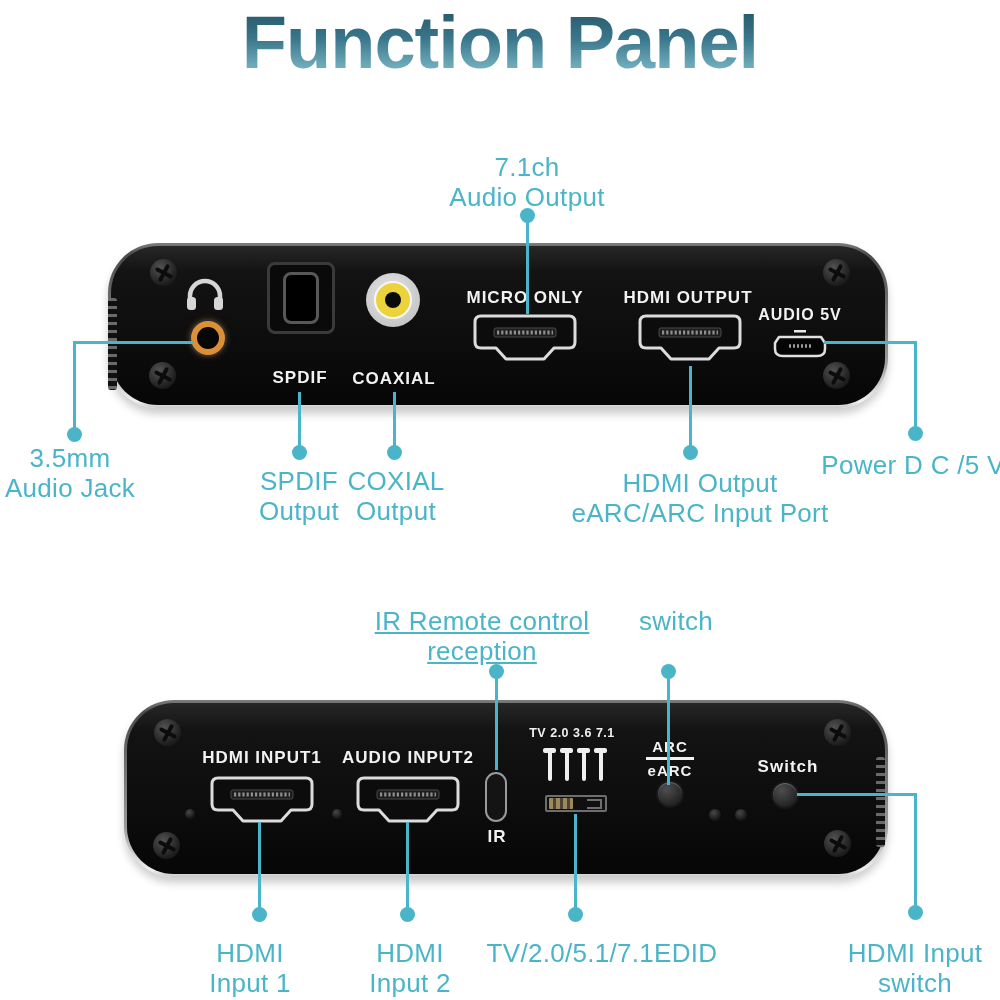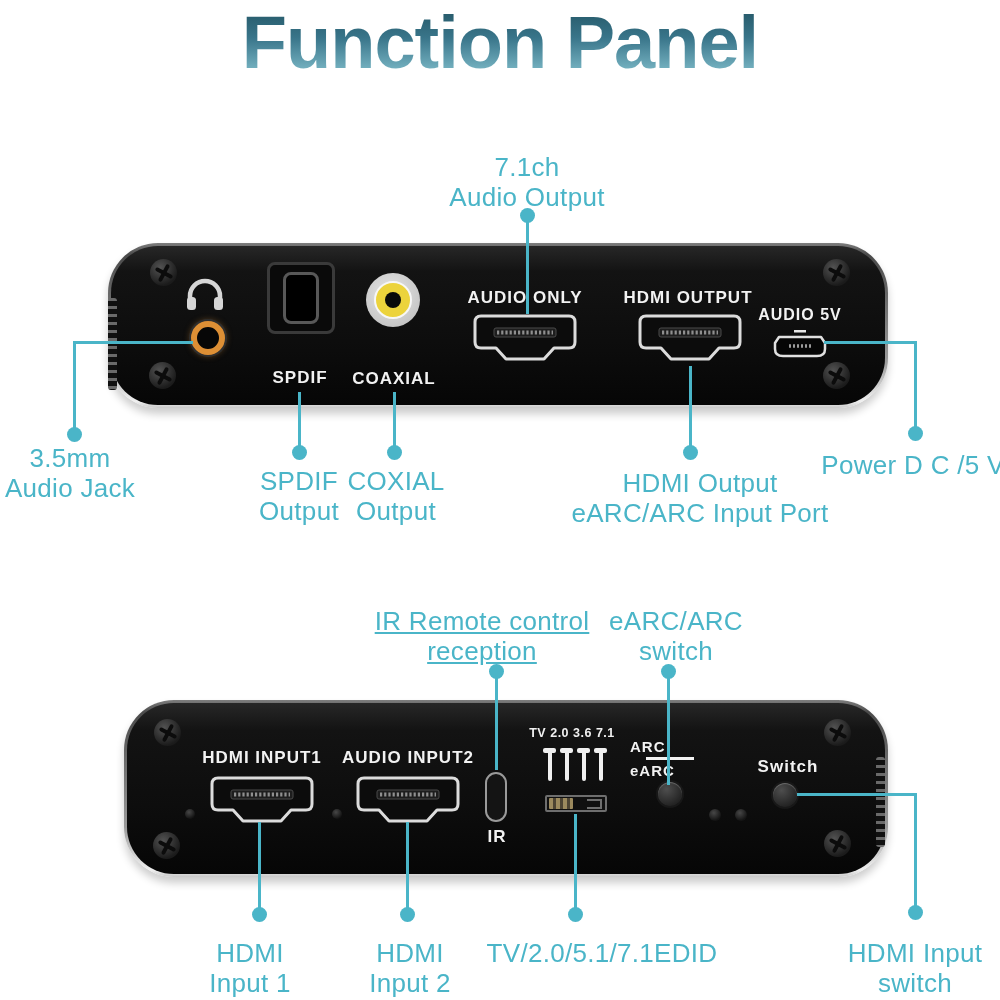--- a/index.html
+++ b/index.html
@@ -72,21 +72,21 @@
     position: absolute; left: 2px; top: 1px; width: 24px; height: 11px;
     background: repeating-linear-gradient(90deg, #9c8a5e 0 4px, #4d4433 4px 7px); border-radius: 1px;
   }
   .slider-brk { position: absolute; left: 40px; top: 2px; width: 15px; height: 10px; border: 2px solid #6e6e6e; border-left: none; }
   .rbtn {
     position: absolute; width: 24px; height: 24px; border-radius: 50%;
     background: radial-gradient(circle at 36% 30%, #4e4e4e, #222 75%);
     box-shadow: 0 0 0 2px #181818, inset 0 1px 1px rgba(255,255,255,0.25);
   }
   .mdot { position: absolute; border-radius: 50%; background: radial-gradient(circle at 40% 32%, #474747, #141414 70%); }
-  .arc-block { position: absolute; color: #f2f2f2; font-weight: bold; font-size: 15px; line-height: 17px; text-align: left; letter-spacing: 1px; }
+  .arc-block { position: absolute; color: #f2f2f2; font-weight: bold; font-size: 15px; line-height: 17px; text-align: center; letter-spacing: 1px; }
   .arc-div { width: 48px; height: 2.5px; background: #f2f2f2; margin: 2px auto; }
   .tvtext { position: absolute; color: #f0f0f0; font-weight: bold; font-size: 12.5px; letter-spacing: 0.5px; text-align: center; white-space: nowrap; }
   svg.port { position: absolute; }
 </style>
 </head>
 <body>
 
 <svg width="0" height="0" style="position:absolute">
   <defs>
     <symbol id="sym-hdmi" viewBox="0 0 106 50">
@@ -129,21 +129,21 @@
       </div>
       <div class="ptext" style="left:144px; top:122px; width:90px;">SPDIF</div>
 
       <div class="rca" style="left:255px; top:27px;">
         <div class="rca-y">
             <div class="rca-h"></div>
           </div>
       </div>
       <div class="ptext" style="left:213px; top:123px; width:140px;">COAXIAL</div>
 
-      <div class="ptext" style="left:324px; top:42px; width:180px;">AUDIO ONLY</div>
+      <div class="ptext" style="left:324px; top:42px; width:180px;">MICRO ONLY</div>
       <svg class="port" style="left:361px; top:68px;" width="106" height="50">
           <use href="#sym-hdmi"></use>
         </svg>
 
       <div class="ptext" style="left:487px; top:42px; width:180px;">HDMI OUTPUT</div>
       <svg class="port" style="left:526px; top:68px;" width="106" height="50">
           <use href="#sym-hdmi"></use>
         </svg>
 
       <div class="ptext" style="left:619px; top:60px; width:140px; font-size:16px;">AUDIO 5V</div>
@@ -269,21 +269,20 @@
   <div class="ctext" style="left:813px; top:450px; width:200px;">
     <div>Power D C /5 V</div>
   </div>
 
   <div class="ctext" style="left:372px; top:606px; width:220px;text-decoration:underline;">
     <div>IR Remote control</div>
     <div>reception</div>
   </div>
 
   <div class="ctext" style="left:596px; top:606px; width:160px;">
-    <div>eARC/ARC</div>
     <div>switch</div>
   </div>
 
   <div class="ctext" style="left:180px; top:938px; width:140px;">
     <div>HDMI</div>
     <div>Input 1</div>
   </div>
 
   <div class="ctext" style="left:340px; top:938px; width:140px;">
     <div>HDMI</div>

